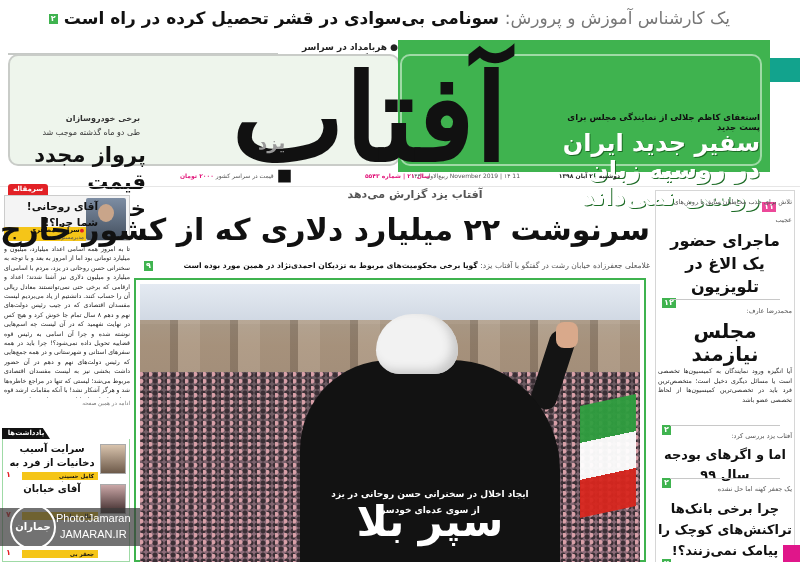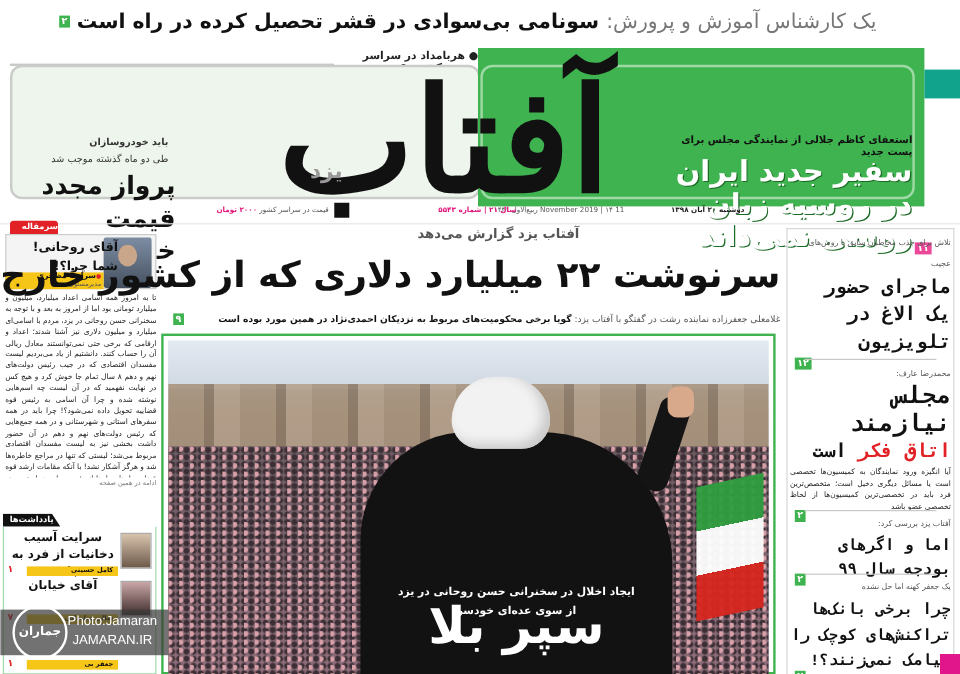--- a/index.html
+++ b/index.html
@@ -39,21 +39,21 @@
   
   .dateline { left: 180px; top: 172px; width: 440px; height: 12px; font-size: 6px; color: #222; white-space: nowrap; }
   .dateline .dl-right { position: absolute; right: 0; top: 0; font-weight: bold; }
   .dateline .dl-mid { position: absolute; right: 100px; top: 0; color: #555; }
   .dateline .dl-issue { position: absolute; right: 190px; top: 0; color: #e2157a; font-weight: bold; }
   .dateline .dl-price { position: absolute; left: 0; top: 0; color: #555; }
   .dateline .dl-price b { color: #e2157a; }
   .rule-top { left: 0; top: 186px; width: 800px; height: 1px; background: #e6e6e6; }
 
   
-  .edit-tag { left: 8px; top: 184px; width: 40px; height: 15px; background: #e22126; color: #fff; font-size: 7px; font-weight: bold; line-height: 11px; border-radius: 3px 3px 0 0; }
+  .edit-tag { left: 8px; top: 184px; width: 40px; height: 15px; background: #e22126; color: #fff; font-size: 7px; font-weight: bold; text-align: center; line-height: 11px; border-radius: 3px 3px 0 0; }
   .edit-box { left: 4px; top: 195px; width: 126px; height: 46px; background: #f4f4f4; border: 1px solid #ccc; }
   .edit-photo { left: 86px; top: 198px; width: 40px; height: 42px; background: linear-gradient(#7d8da3, #44505f); border-radius: 2px; }
   .edit-photo::after { content: ""; position: absolute; left: 12px; top: 6px; width: 16px; height: 18px; background: #c9a58a; border-radius: 50%; }
   .edit-title { left: 20px; top: 198px; width: 78px; font-size: 10.5px; font-weight: bold; color: #111; text-align: right; line-height: 16px; }
   .edit-yellow { left: 4px; top: 227px; width: 82px; height: 14px; background: #f5c518; }
   .edit-author { left: 8px; top: 226px; width: 76px; font-size: 6.5px; font-weight: bold; color: #111; text-align: right; }
   .edit-author::before { content: "\25CF "; color: #e22126; font-size: 5px; }
   .edit-role { left: 8px; top: 234px; width: 76px; font-size: 5.5px; color: #555; text-align: right; }
   .edit-body { left: 4px; top: 244px; width: 126px; height: 154px; font-size: 6.2px; line-height: 9.4px; color: #222; text-align: justify; overflow: hidden; }
   .edit-cont { left: 10px; top: 400px; width: 120px; font-size: 5.5px; color: #777; text-align: right; }
@@ -84,21 +84,21 @@
   .turban { left: 376px; top: 314px; width: 82px; height: 60px; background: #f2f2f2; border-radius: 46px 46px 30px 30px; box-shadow: inset -6px -4px 10px #c9c9c9; }
   .arm { left: 540px; top: 330px; width: 26px; height: 80px; background: #141414; transform: rotate(18deg); border-radius: 10px; }
   .hand { left: 556px; top: 322px; width: 22px; height: 26px; background: #d9a98b; border-radius: 8px; }
   .flag { left: 580px; top: 400px; width: 56px; height: 112px; background: linear-gradient(#2f9e3f 0 33%, #ffffff 33% 66%, #d7261e 66% 100%); transform: skewY(-12deg); opacity: .95; }
   .photo-cap1 { left: 330px; top: 486px; width: 200px; font-size: 9px; font-weight: bold; color: #fff; text-align: center; line-height: 16px; }
   .photo-head { left: 330px; top: 490px; width: 200px; font-size: 42px; font-weight: bold; color: #fff; text-align: center; line-height: 64px; }
 
   
   .rc-box { left: 655px; top: 190px; width: 140px; height: 372px; border: 1px solid #d6d6d6; border-bottom: none; }
   .rc-k { font-size: 6.5px; color: #555; text-align: right; line-height: 18px; }
-  .rc-h { font-size: 15px; font-weight: bold; color: #111; text-align: right; line-height: 23px; font-family: Liberation Mono, monospace; }
+  .rc-h { font-size: 15px; font-weight: bold; color: #111; text-align: center; line-height: 23px; }
   .rc-red { color: #e22126; }
   .rc-body { font-size: 6.2px; color: #222; text-align: justify; line-height: 9.6px; }
   .rc-rule { height: 1px; background: #c8c8c8; }
   .magenta { left: 783px; top: 545px; width: 17px; height: 17px; background: #e0168a; }
 
   
   .wm-band { left: 0; top: 508px; width: 140px; height: 38px; background: rgba(60,60,60,.72); }
   .wm-logo { left: 10px; top: 504px; width: 46px; height: 46px; border: 2px solid #fff; border-radius: 50%; color: #fff; font-size: 10px; font-weight: bold; text-align: center; line-height: 42px; }
   .wm-t1 { left: 56px; top: 512px; width: 100px; font-size: 11px; color: #fff; text-align: left; direction: ltr; font-family: "Liberation Sans", sans-serif; }
   .wm-t2 { left: 60px; top: 528px; width: 100px; font-size: 11px; color: #fff; text-align: left; direction: ltr; font-family: "Liberation Sans", sans-serif; }
@@ -113,21 +113,21 @@
 </div>
 
 <div class="abs masthead">
   <div class="abs mast-topline"></div>
   <div class="abs slogan">● هربامداد در سراسر کشور ●</div>
   <div class="abs mast-left"></div>
   <div class="abs mast-green"></div>
   <div class="abs mast-green-inner"></div>
   <div class="abs teal-tab"></div>
 
-  <div class="abs ml-kicker">باید خودروسازان</div>
+  <div class="abs ml-kicker">برخی خودروسازان</div>
   <div class="abs ml-kicker2">طی دو ماه گذشته موجب شد</div>
   <div class="abs ml-head">پرواز مجدد قیمت خودروها</div>
   <div class="abs ml-pg"><span class="pgnum">۶</span></div>
 
   <div class="abs mr-kicker">استعفای کاظم جلالی از نمایندگی مجلس برای پست جدید</div>
   <div class="abs mr-head">سفیر جدید ایران در روسیه زبان روسی نمی‌داند</div>
   <div class="abs mr-pg"><span class="pgnum dark">۱۱</span></div>
 
   <div class="abs logo">آفتاب</div>
   <div class="abs logo-mark">یزد</div>
@@ -173,21 +173,21 @@
 <div class="abs" style="left:4px;top:524px;width:124px;height:36px;">
   <div class="abs note-bar" style="right:30px;top:26px;width:76px;"></div>
   <div class="abs note-name" style="right:34px;top:26px;width:60px;">جعفر بی</div>
   <div class="abs note-num" style="left:2px;top:24px;">۱</div>
 </div>
 
 <div class="abs report-kicker">آفتاب یزد گزارش می‌دهد</div>
 <div class="abs main-head">سرنوشت ۲۲ میلیارد دلاری که از کشور خارج شد</div>
 <div class="abs lede">
   <span class="pgnum" style="float:left;">۹</span>
-  <span>غلامعلی جعفرزاده نماینده رشت در گفتگو با آفتاب یزد:</span>
+  <span>غلامعلی جعفرزاده خیابان رشت در گفتگو با آفتاب یزد:</span>
   <b>گویا برخی محکومیت‌های مربوط به نزدیکان احمدی‌نژاد در همین مورد بوده است</b>
 </div>
 
 <div class="abs photo-frame"></div>
 <div class="abs photo"></div>
 <div class="abs sky"></div>
 <div class="abs buildings"></div>
 <div class="abs crowd"></div>
 <div class="abs flag"></div>
 <div class="abs arm"></div>
@@ -202,21 +202,20 @@
 <div class="abs" style="left:658px;top:193px;width:134px;">
   <div class="rc-k">تلاش برای جذب مخاطبان سابق با روش‌های عجیب</div>
   <div class="rc-h" style="font-size:16px;">ماجرای حضور یک الاغ در تلویزیون</div>
 </div>
 <div class="abs" style="left:658px;top:292px;"><span class="pgnum">۱۲</span></div>
 <div class="abs rc-rule" style="left:670px;top:299px;width:110px;"></div>
 
 <div class="abs" style="left:658px;top:302px;width:134px;">
   <div class="rc-k">محمدرضا عارف:</div>
   <div class="rc-h" style="font-size:20px;">مجلس نیازمند</div>
-  <div class="rc-h" style="font-size:16px;"><span class="rc-red">اتاق فکر</span> <span>است</span></div>
   <div class="rc-body">آیا انگیزه ورود نمایندگان به کمیسیون‌ها تخصصی است یا مسائل دیگری دخیل است؛ متخصص‌ترین فرد باید در تخصصی‌ترین کمیسیون‌ها از لحاظ تخصصی عضو باشد</div>
 </div>
 <div class="abs" style="left:658px;top:419px;"><span class="pgnum">۲</span></div>
 <div class="abs rc-rule" style="left:670px;top:425px;width:110px;"></div>
 
 <div class="abs" style="left:658px;top:427px;width:134px;">
   <div class="rc-k">آفتاب یزد بررسی کرد:</div>
   <div class="rc-h" style="font-size:13px;line-height:20px;">اما و اگرهای بودجه سال ۹۹</div>
 </div>
 <div class="abs" style="left:658px;top:472px;"><span class="pgnum">۲</span></div>

